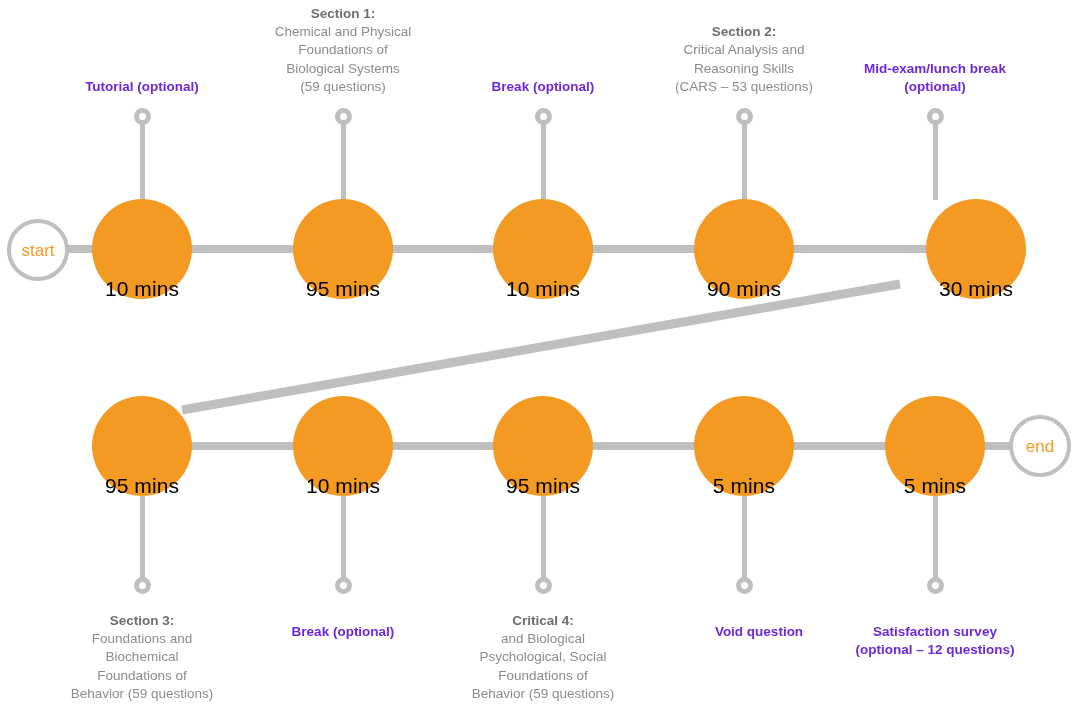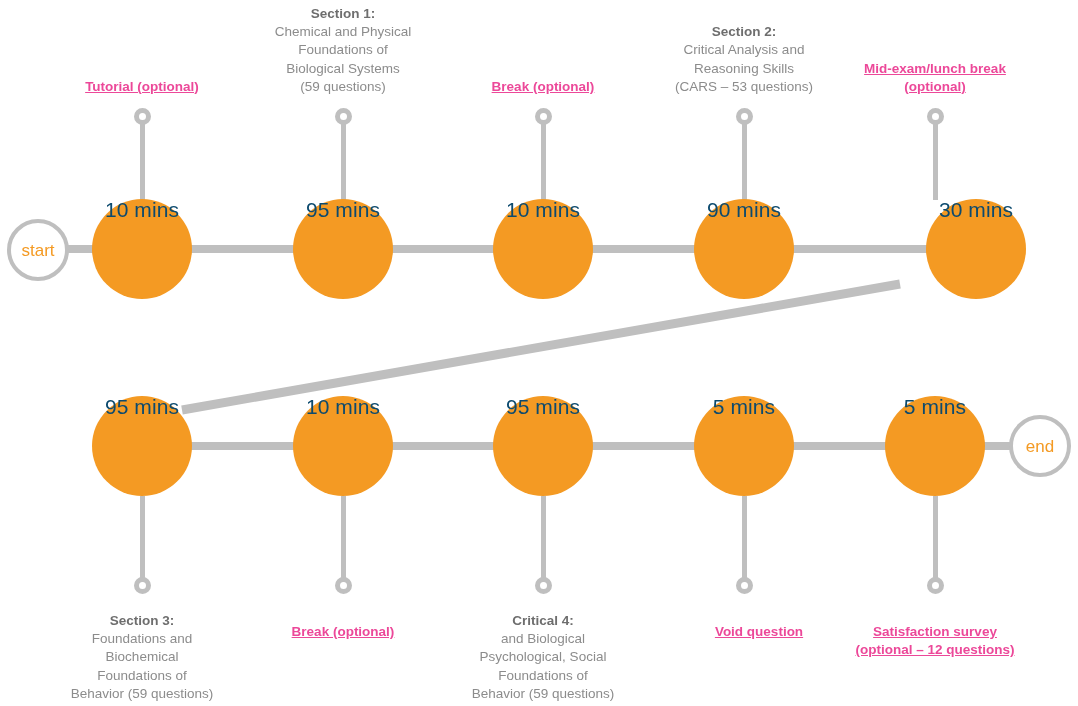--- a/index.html
+++ b/index.html
@@ -30,23 +30,23 @@
   }
   
   .stage-node {
     position: absolute;
     width: 100px;
     height: 100px;
     margin-left: -50px;
     margin-top: -50px;
     border-radius: 50%;
     background: #F49A23;
-    color: #0c4a6e;
+    color: #000000;
     display: flex;
-    align-items: flex-start;
+    align-items: flex-end;
     justify-content: center;
     font-size: 21px;
     letter-spacing: 0.1px;
     line-height: 1;
     white-space: nowrap;
     z-index: 3;
   }
   
   .terminal-node {
     position: absolute;
@@ -99,22 +99,21 @@
   .callout-label .label-title {
     display: block;
     font-weight: bold;
     color: #6E6E6E;
   }
   .callout-label .label-line {
     display: block;
   }
   .callout-label.all-bold .label-line {
     font-weight: bold;
-    color: #ec4899;
-    text-decoration: underline;
+    color: #6d28d9;
   }
 </style>
 </head>
 <body>
 
 <div id="diagram">
 
   <svg id="connector-layer" viewBox="0 0 1078 706" width="1078" height="706" aria-hidden="true">
 
     <line x1="64" y1="249" x2="150" y2="249" stroke="#BFBFBF" stroke-width="8"></line>

